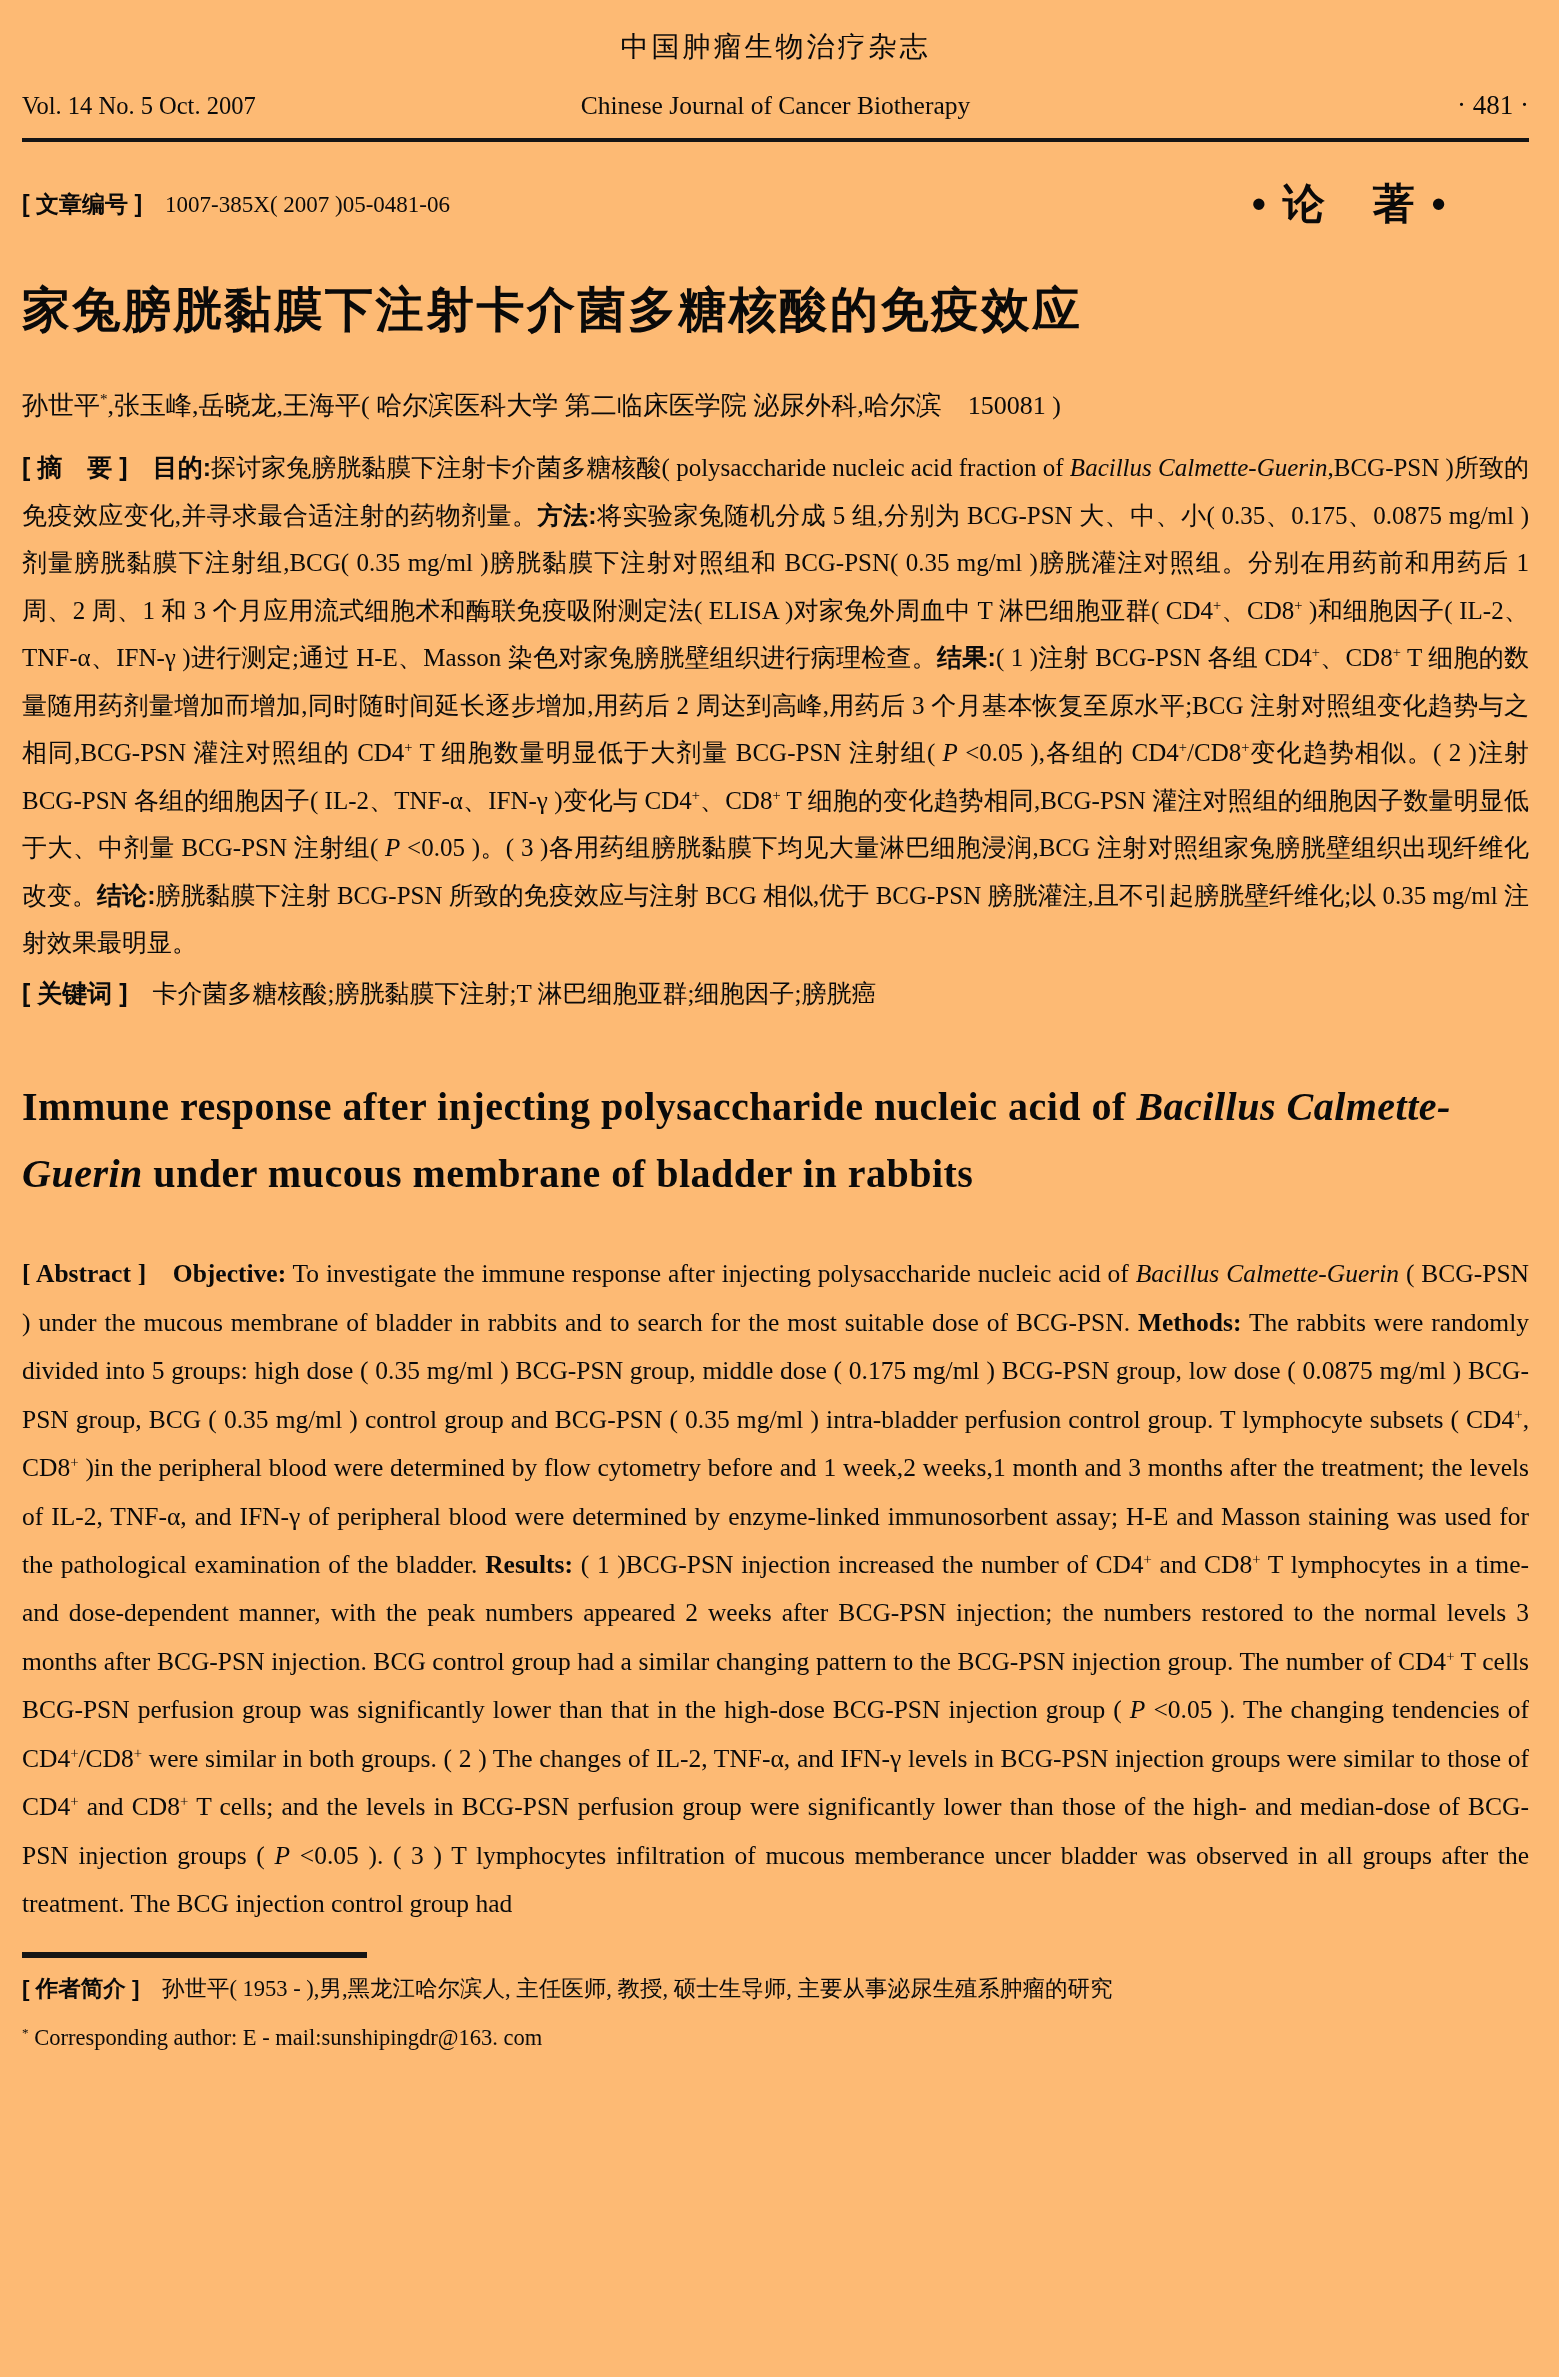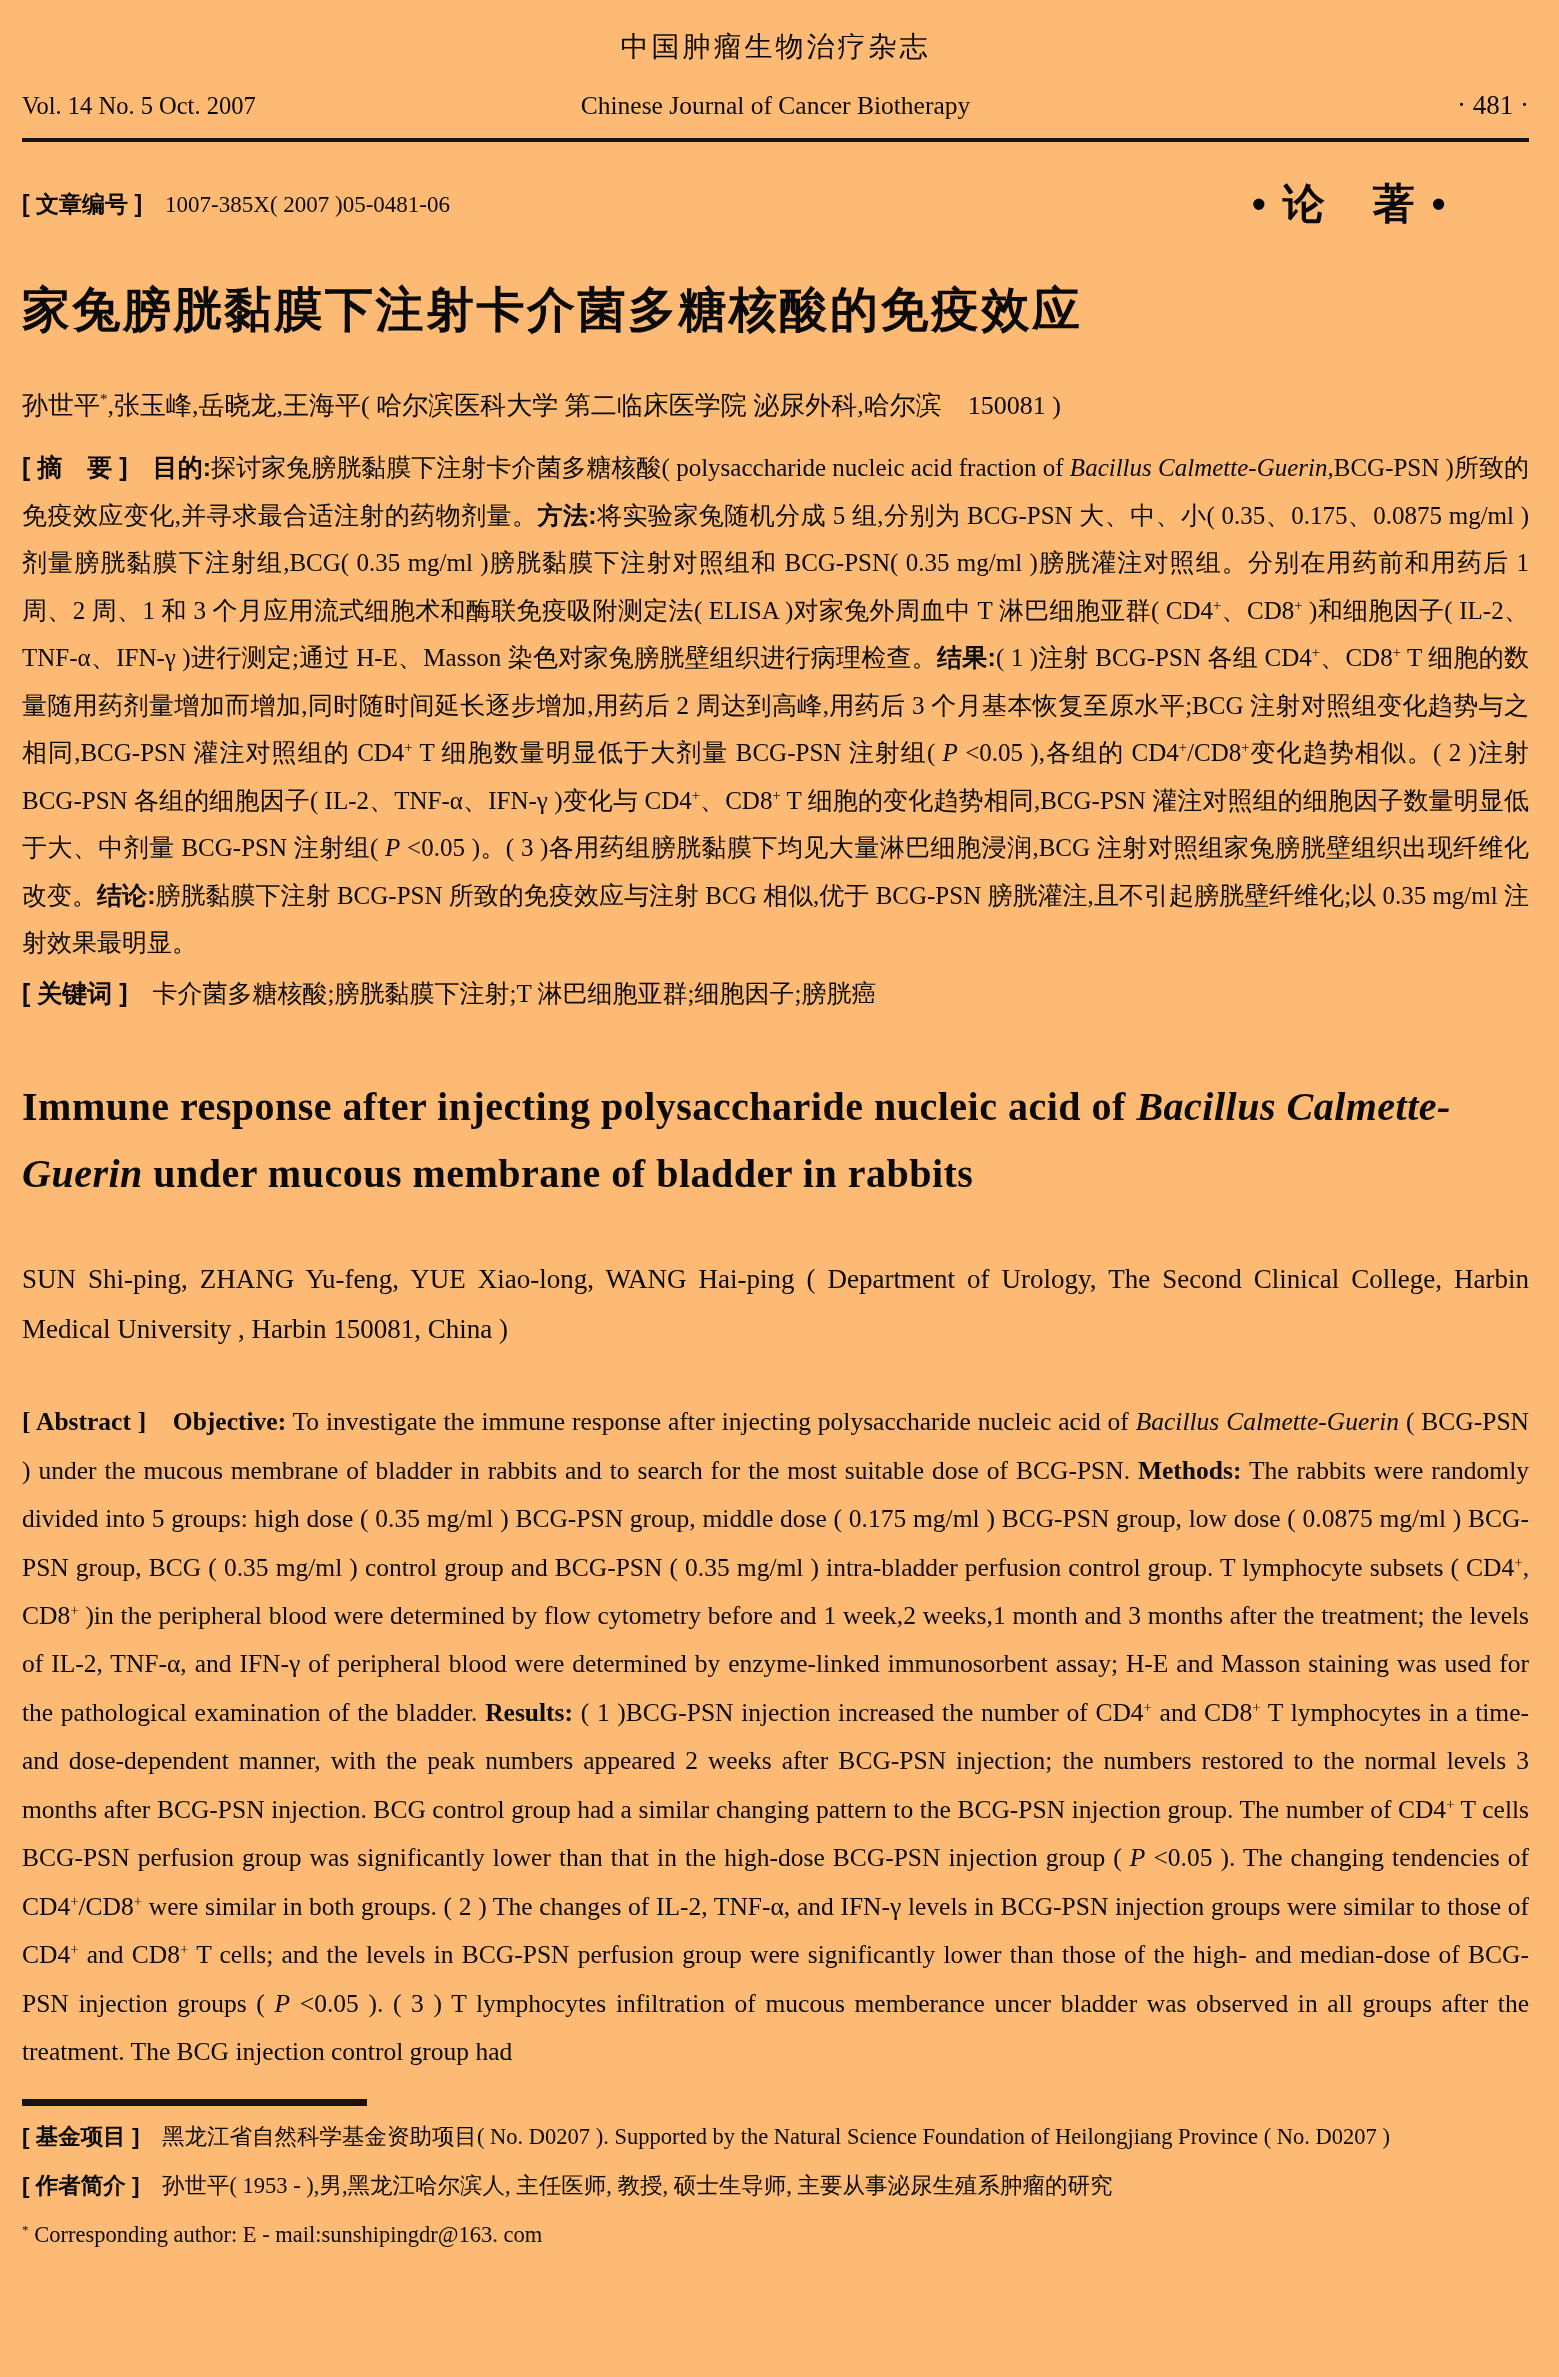--- a/index.html
+++ b/index.html
@@ -129,25 +129,23 @@
 
   <p class="authors-cn"><span>孙世平</span><span class="sg-sup">*</span><span>,张玉峰,岳晓龙,王海平( 哈尔滨医科大学 第二临床医学院 泌尿外科,哈尔滨　150081 )</span></p>
 
   <p class="para abstract-cn"><span class="sg-hb">[ 摘　要 ]　</span><span class="sg-hb">目的:</span><span>探讨家兔膀胱黏膜下注射卡介菌多糖核酸( polysaccharide nucleic acid fraction of </span><span class="sg-i">Bacillus Calmette-Guerin</span><span>,BCG-PSN )所致的免疫效应变化,并寻求最合适注射的药物剂量。</span><span class="sg-hb">方法:</span><span>将实验家兔随机分成 5 组,分别为 BCG-PSN 大、中、小( 0.35、0.175、0.0875 mg/ml )剂量膀胱黏膜下注射组,BCG( 0.35 mg/ml )膀胱黏膜下注射对照组和 BCG-PSN( 0.35 mg/ml )膀胱灌注对照组。分别在用药前和用药后 1 周、2 周、1 和 3 个月应用流式细胞术和酶联免疫吸附测定法( ELISA )对家兔外周血中 T 淋巴细胞亚群( CD4</span><span class="sg-sup">+</span><span>、CD8</span><span class="sg-sup">+</span><span> )和细胞因子( IL-2、TNF-α、IFN-γ )进行测定;通过 H-E、Masson 染色对家兔膀胱壁组织进行病理检查。</span><span class="sg-hb">结果:</span><span>( 1 )注射 BCG-PSN 各组 CD4</span><span class="sg-sup">+</span><span>、CD8</span><span class="sg-sup">+</span><span> T 细胞的数量随用药剂量增加而增加,同时随时间延长逐步增加,用药后 2 周达到高峰,用药后 3 个月基本恢复至原水平;BCG 注射对照组变化趋势与之相同,BCG-PSN 灌注对照组的 CD4</span><span class="sg-sup">+</span><span> T 细胞数量明显低于大剂量 BCG-PSN 注射组( </span><span class="sg-i">P</span><span> &lt;0.05 ),各组的 CD4</span><span class="sg-sup">+</span><span>/CD8</span><span class="sg-sup">+</span><span>变化趋势相似。( 2 )注射 BCG-PSN 各组的细胞因子( IL-2、TNF-α、IFN-γ )变化与 CD4</span><span class="sg-sup">+</span><span>、CD8</span><span class="sg-sup">+</span><span> T 细胞的变化趋势相同,BCG-PSN 灌注对照组的细胞因子数量明显低于大、中剂量 BCG-PSN 注射组( </span><span class="sg-i">P</span><span> &lt;0.05 )。( 3 )各用药组膀胱黏膜下均见大量淋巴细胞浸润,BCG 注射对照组家兔膀胱壁组织出现纤维化改变。</span><span class="sg-hb">结论:</span><span>膀胱黏膜下注射 BCG-PSN 所致的免疫效应与注射 BCG 相似,优于 BCG-PSN 膀胱灌注,且不引起膀胱壁纤维化;以 0.35 mg/ml 注射效果最明显。</span></p>
 
   <p class="para keywords-cn"><span class="sg-hb">[ 关键词 ]</span><span>　卡介菌多糖核酸;膀胱黏膜下注射;T 淋巴细胞亚群;细胞因子;膀胱癌</span></p>
 
 
   <h2 class="title-en"><span>Immune response after injecting polysaccharide nucleic acid of </span><span class="sg-i">Bacillus Calmette-</span><br><span class="sg-i">Guerin</span><span> under mucous membrane of bladder in rabbits</span></h2>
 
-  <p class="authors-en">SUN Shi-ping, ZHANG Yu-feng, YUE Xiao-long, WANG Hai-ping ( Department of Urology, The Second Clinical College, Harbin Medical University , Harbin 150081, China )</p>
 
   <p class="para abstract-en"><span class="sg-b">[ Abstract ]　</span><span class="sg-b">Objective:</span><span> To investigate the immune response after injecting polysaccharide nucleic acid of </span><span class="sg-i">Bacillus Calmette-Guerin</span><span> ( BCG-PSN ) under the mucous membrane of bladder in rabbits and to search for the most suitable dose of BCG-PSN. </span><span class="sg-b">Methods:</span><span> The rabbits were randomly divided into 5 groups: high dose ( 0.35 mg/ml ) BCG-PSN group, middle dose ( 0.175 mg/ml ) BCG-PSN group, low dose ( 0.0875 mg/ml ) BCG-PSN group, BCG ( 0.35 mg/ml ) control group and BCG-PSN ( 0.35 mg/ml ) intra-bladder perfusion control group. T lymphocyte subsets ( CD4</span><span class="sg-sup">+</span><span>, CD8</span><span class="sg-sup">+</span><span> )in the peripheral blood were determined by flow cytometry before and 1 week,2 weeks,1 month and 3 months after the treatment; the levels of IL-2, TNF-α, and IFN-γ of peripheral blood were determined by enzyme-linked immunosorbent assay; H-E and Masson staining was used for the pathological examination of the bladder. </span><span class="sg-b">Results:</span><span> ( 1 )BCG-PSN injection increased the number of CD4</span><span class="sg-sup">+</span><span> and CD8</span><span class="sg-sup">+</span><span> T lymphocytes in a time- and dose-dependent manner, with the peak numbers appeared 2 weeks after BCG-PSN injection; the numbers restored to the normal levels 3 months after BCG-PSN injection. BCG control group had a similar changing pattern to the BCG-PSN injection group. The number of CD4</span><span class="sg-sup">+</span><span> T cells BCG-PSN perfusion group was significantly lower than that in the high-dose BCG-PSN injection group ( </span><span class="sg-i">P</span><span> &lt;0.05 ). The changing tendencies of CD4</span><span class="sg-sup">+</span><span>/CD8</span><span class="sg-sup">+</span><span> were similar in both groups. ( 2 ) The changes of IL-2, TNF-α, and IFN-γ levels in BCG-PSN injection groups were similar to those of CD4</span><span class="sg-sup">+</span><span> and CD8</span><span class="sg-sup">+</span><span> T cells; and the levels in BCG-PSN perfusion group were significantly lower than those of the high- and median-dose of BCG-PSN injection groups ( </span><span class="sg-i">P</span><span> &lt;0.05 ). ( 3 ) T lymphocytes infiltration of mucous memberance uncer bladder was observed in all groups after the treatment. The BCG injection control group had</span></p>
 
   <footer class="page-footer">
     <div class="foot-rule"></div>
-    <p><span class="sg-hb">[ 基金项目 ]</span><span>　黑龙江省自然科学基金资助项目( No. D0207 ). Supported by the Natural Science Foundation of Heilongjiang Province ( No. D0207 )</span></p>
     <p><span class="sg-hb">[ 作者简介 ]</span><span>　孙世平( 1953 - ),男,黑龙江哈尔滨人, 主任医师, 教授, 硕士生导师, 主要从事泌尿生殖系肿瘤的研究</span></p>
     <p><span class="sg-sup">*</span><span> Corresponding author: E - mail:sunshipingdr@163. com</span></p>
   </footer>
 
 </div>
 
 
 </body></html>

